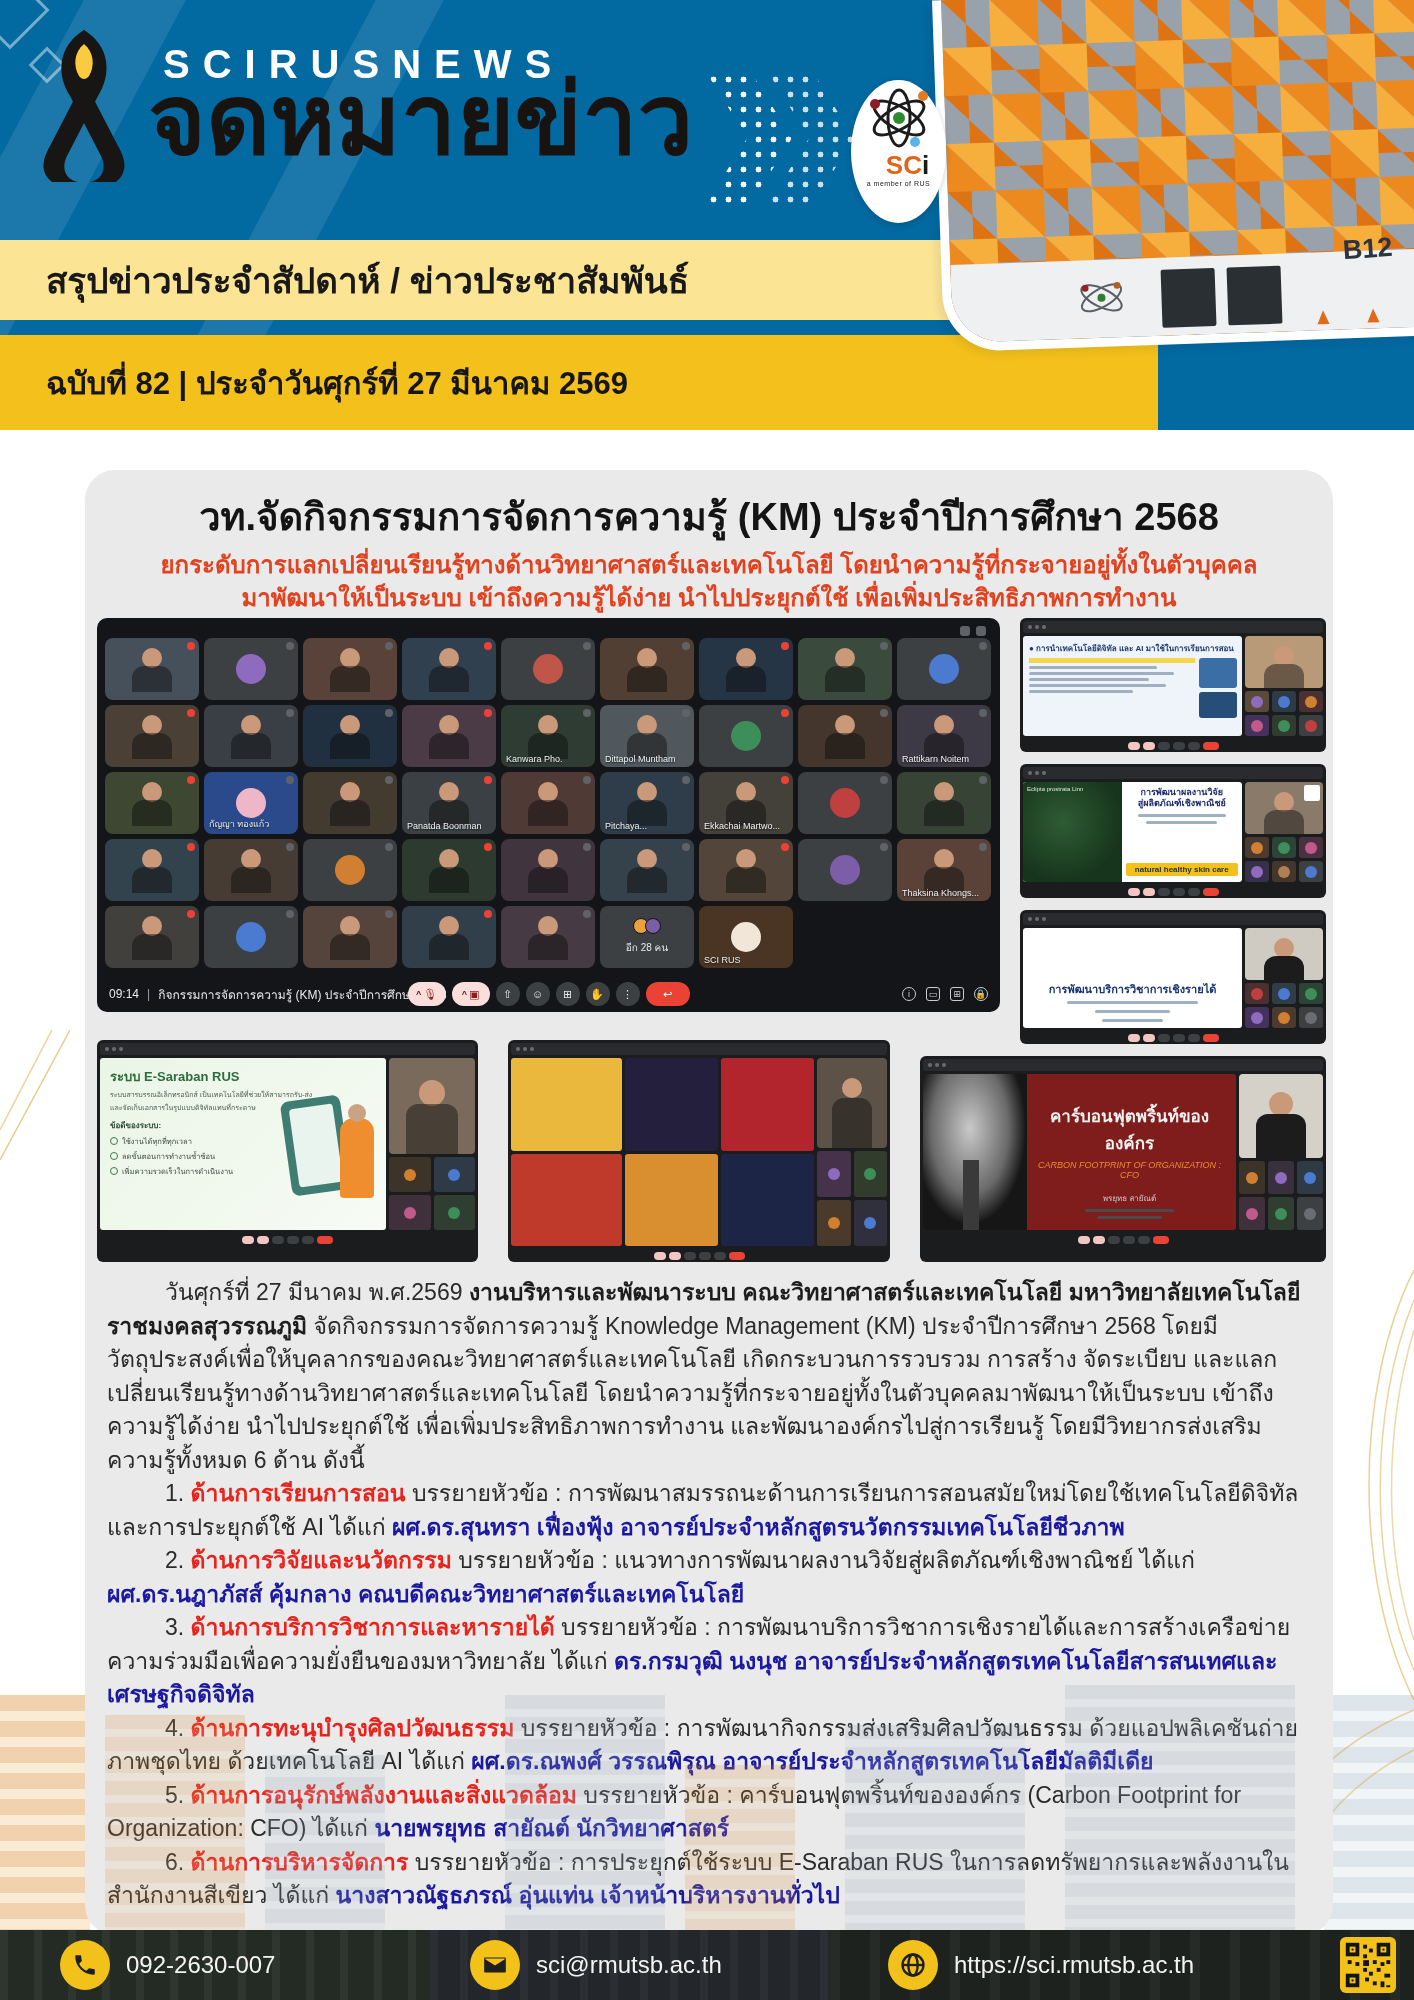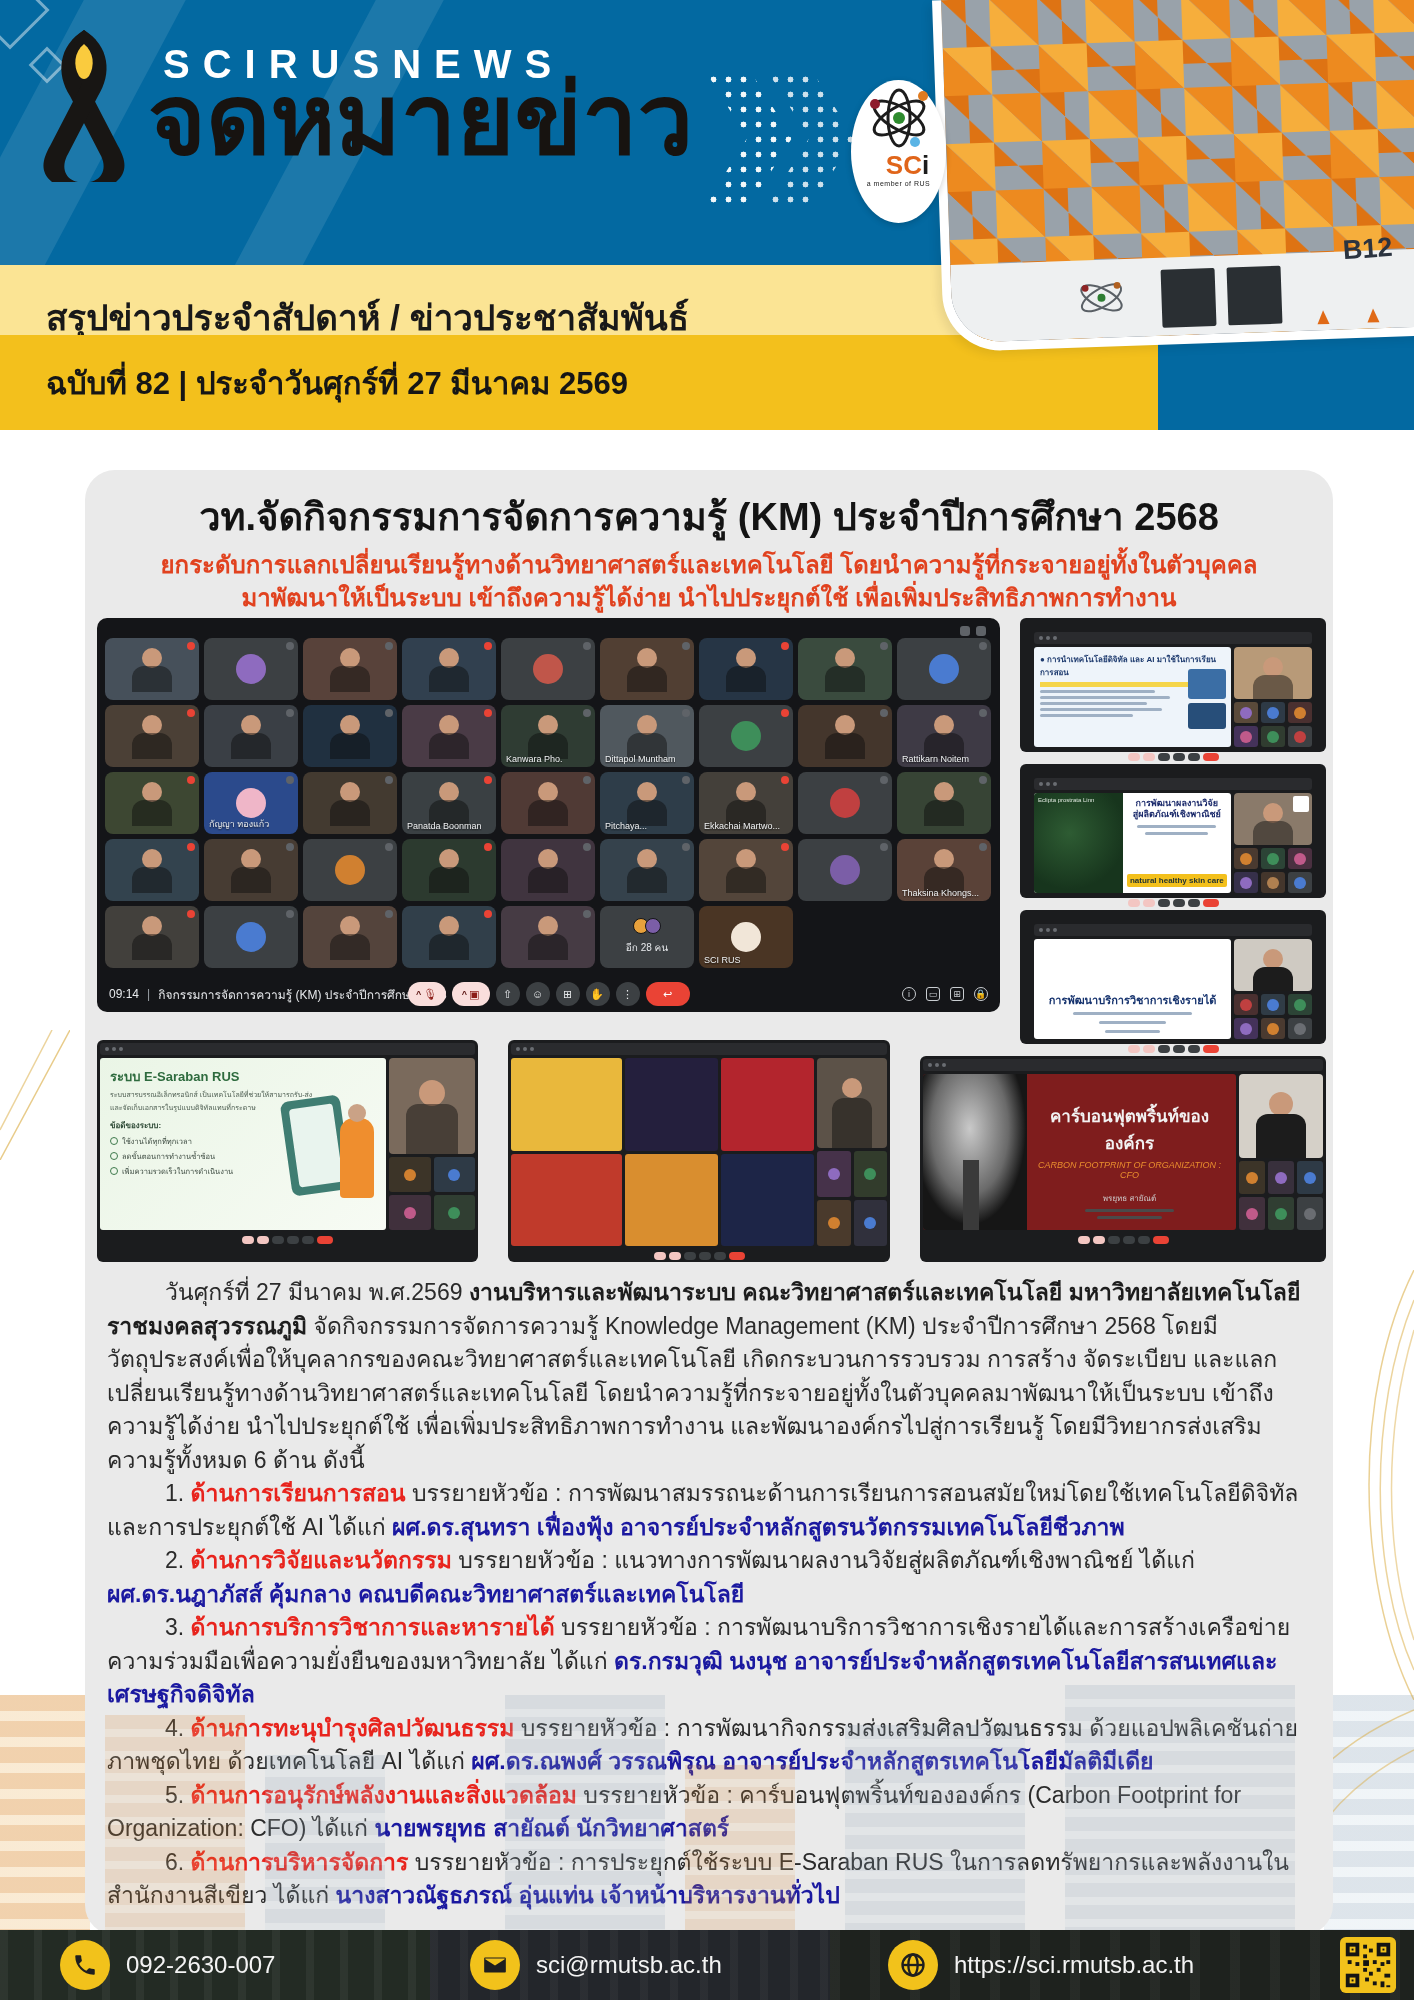--- a/index.html
+++ b/index.html
@@ -7,21 +7,21 @@
   .page{position:relative;width:1414px;height:2000px;background:#ffffff;overflow:hidden;}
 
   
   .header{position:absolute;left:0;top:0;width:1414px;height:430px;background:#0369a1;}
   .hstreak{position:absolute;background:rgba(255,255,255,.10);transform:rotate(28deg);}
   .hs1{left:10px;top:-60px;width:90px;height:420px;}
   .hs2{left:300px;top:-80px;width:60px;height:460px;}
   .corner-diamond{position:absolute;border:3px solid rgba(255,255,255,.45);transform:rotate(45deg);}
   .cd1{left:-18px;top:-18px;width:56px;height:56px;}
   .cd2{left:34px;top:52px;width:26px;height:26px;}
-  .band1{position:absolute;left:0;top:265px;width:1158px;height:80px;background:#FBE494;display:flex;align-items:flex-end;}
+  .band1{position:absolute;left:0;top:240px;width:1158px;height:80px;background:#FBE494;display:flex;align-items:center;}
   .band1 span{margin-left:46px;font-size:35px;font-weight:bold;color:#191919;}
   .band2{position:absolute;left:0;top:335px;width:1158px;height:95px;background:#F3C01C;display:flex;align-items:center;}
   .band2 span{margin-left:46px;font-size:31px;font-weight:bold;color:#161616;}
   .brand{position:absolute;left:163px;top:42px;font-size:40px;font-weight:bold;letter-spacing:13px;color:#ffffff;}
   .big-title{position:absolute;left:148px;top:66px;font-size:99px;line-height:1.1;font-weight:bold;color:#171310;}
   .chevron{position:absolute;width:86px;height:132px;background:radial-gradient(circle,#ffffff 26%,transparent 30%);background-size:15px 15px;clip-path:polygon(0 0,52% 0,100% 50%,52% 100%,0 100%,48% 50%);opacity:.95;}
   .ch1{left:706px;top:72px;}
   .ch2{left:768px;top:72px;opacity:.8;}
   .ribbon{position:absolute;left:38px;top:22px;}
   
@@ -75,21 +75,21 @@
   .ctl{height:24px;border-radius:12px;display:flex;align-items:center;justify-content:center;color:#e8eaed;font-size:11px;}
   .ctl.split{width:38px;background:#f9dedc;color:#8c1d18;gap:2px;}
   .ctl.split b{font-size:9px;color:#5c1512;}
   .ctl.round{width:24px;background:#3c4043;}
   .ctl.end{width:44px;background:#ea4335;color:#fff;}
   .bar-right{margin-left:auto;display:flex;align-items:center;gap:10px;color:#c9cdd1;font-size:12px;}
   .bar-right .bicon{width:14px;height:14px;border:1.5px solid #c9cdd1;border-radius:50%;display:flex;align-items:center;justify-content:center;font-size:9px;}
   .bicon.sq{border-radius:3px;}
 
   
-  .thumb{position:absolute;left:935px;width:306px;height:134px;background:#1b1c1e;border-radius:6px;padding:14px;}
+  .thumb{position:absolute;left:935px;width:306px;height:134px;background:#1b1c1e;border-radius:6px;padding:3px;}
   .t1{top:148px;} .t2{top:294px;} .t3{top:440px;}
   .tbar{height:12px;background:#2a2b2e;border-radius:3px;display:flex;align-items:center;gap:3px;padding:0 5px;}
   .tbar i{width:4px;height:4px;border-radius:50%;background:#6a6d72;display:block;}
   .tbody{display:flex;gap:3px;margin-top:3px;height:100px;}
   .slide{flex:1;border-radius:3px;overflow:hidden;position:relative;}
   .spcol{width:78px;display:flex;flex-direction:column;gap:3px;}
   .sptile{position:relative;height:52px;border-radius:4px;overflow:hidden;}
   .minigrid{display:grid;grid-template-columns:repeat(3,1fr);gap:3px;flex:1;}
   .minitile{border-radius:3px;position:relative;}
   .minitile i{position:absolute;left:50%;top:50%;transform:translate(-50%,-50%);width:12px;height:12px;border-radius:50%;display:block;}

